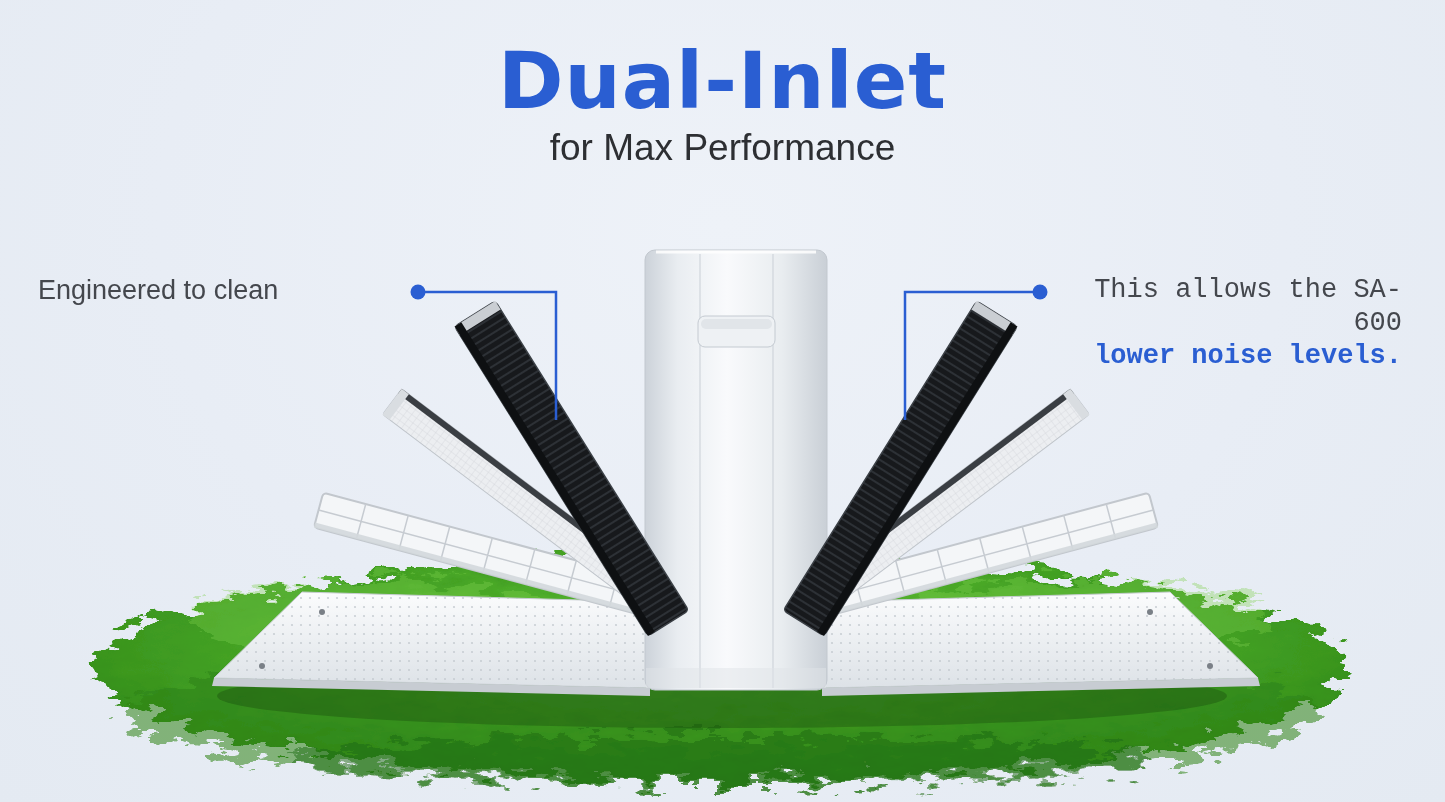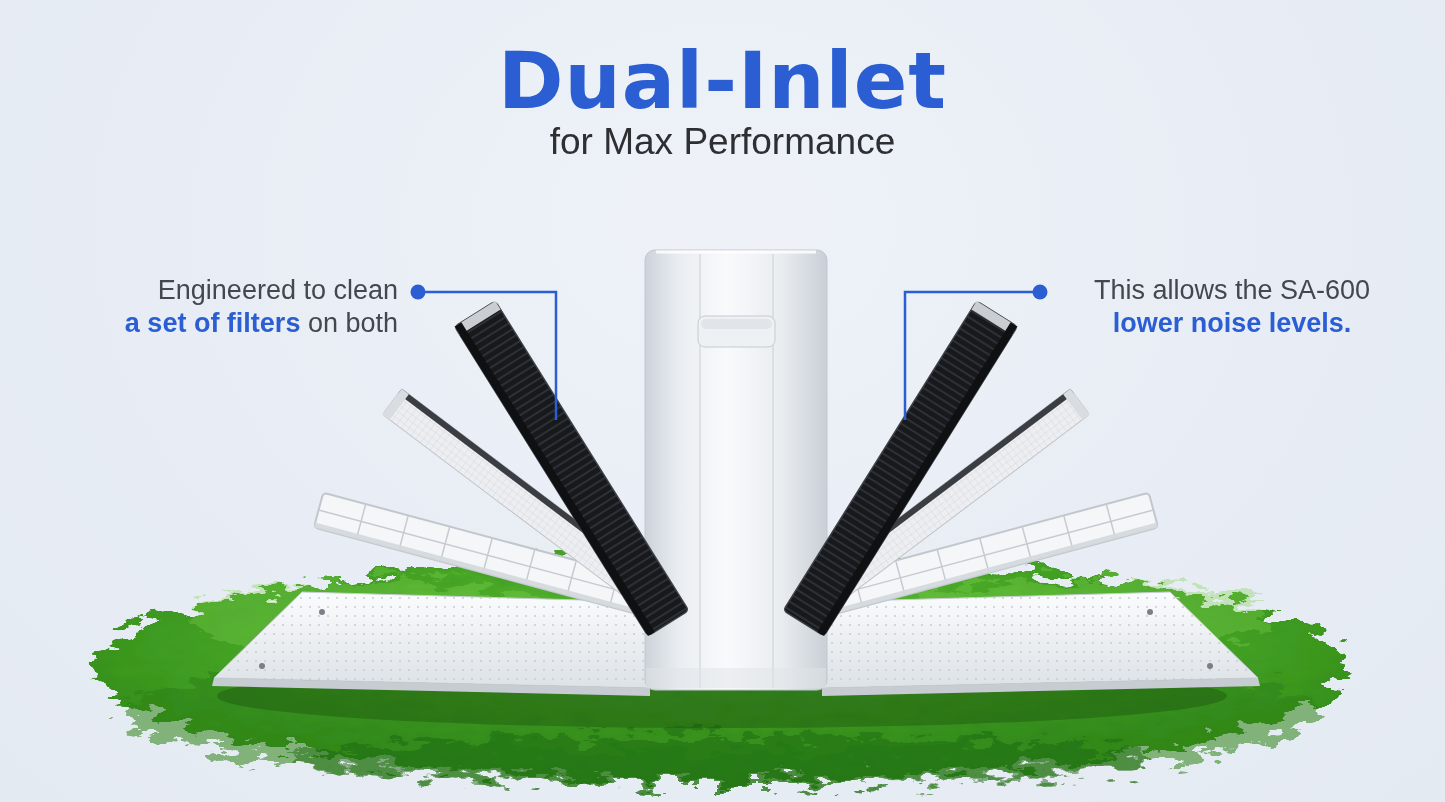--- a/index.html
+++ b/index.html
@@ -33,58 +33,58 @@
     font-size: 79px;
     font-weight: 800;
     letter-spacing: 1px;
     color: #2a5ed2;
     line-height: 1.0;
   }
   .subtitle {
     font-size: 37px;
     font-weight: 400;
     color: #2d2f33;
+    margin-top: 6px;
   }
   .callout {
     position: absolute;
     font-size: 27px;
     line-height: 33px;
     color: #44474d;
     z-index: 3;
   }
   .callout .hl {
     color: #2a5ed2;
     font-weight: 700;
   }
   .callout-left {
     top: 274px;
     right: 1047px;
     width: 360px;
-    text-align: right;
   }
   .callout-right {
     top: 274px;
     left: 1062px;
     width: 340px;
-    text-align: center;
+    text-align: right;
+    font-family: Liberation Mono, monospace;
   }
 </style>
 </head>
 <body>
 
 <div class="stage">
 
   <div class="header">
     <div class="title">Dual-Inlet</div>
     <div class="subtitle">for Max Performance</div>
   </div>
 
   <div class="callout callout-left">
     <div><span>Engineered to clean</span></div>
-    <div><span class="hl">a set of filters</span><span> on both</span></div>
   </div>
 
   <div class="callout callout-right">
     <div><span>This allows the SA-600</span></div>
     <div><span class="hl">lower noise levels.</span></div>
   </div>
 
   <svg class="scene" viewBox="0 0 1445 802">
     <defs>
       <radialGradient id="grassGrad" cx="50%" cy="40%" r="65%">

